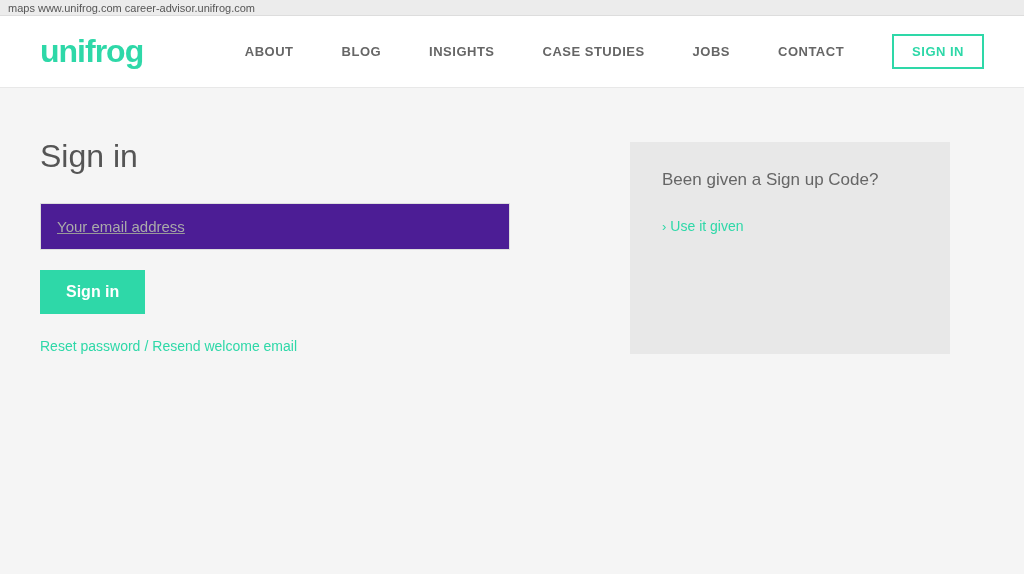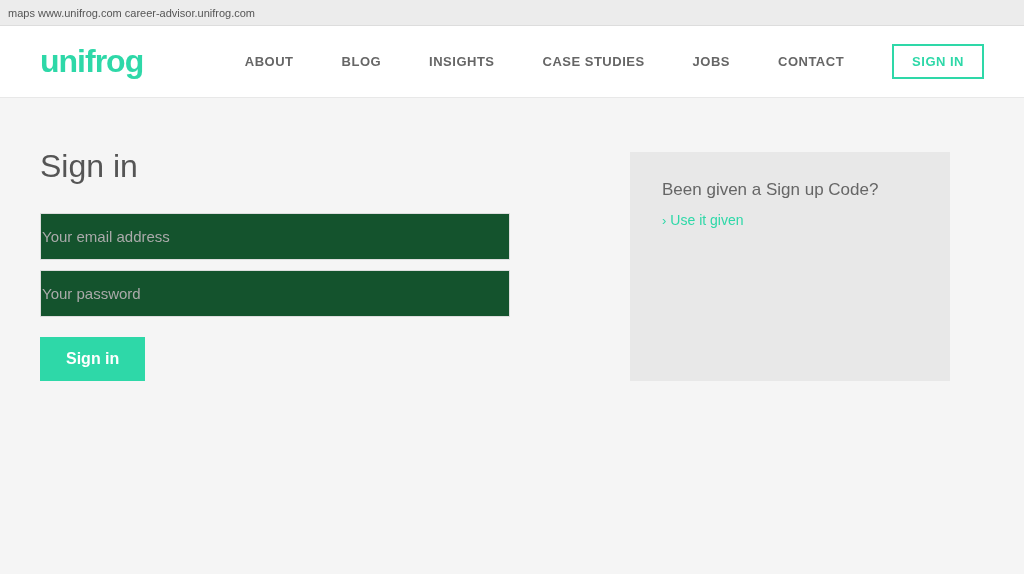--- a/index.html
+++ b/index.html
@@ -10,21 +10,21 @@
 
     body {
       font-family: Arial, Helvetica, sans-serif;
       background: #f5f5f5;
       min-height: 574px;
     }
 
     
     .browser-bar {
       background: #ececec;
-      height: 26px;
+      height: 16px;
       display: flex;
       align-items: center;
       padding: 0 8px;
       font-size: 11px;
       color: #555;
       border-bottom: 1px solid #ddd;
     }
 
     
     .header {
@@ -95,28 +95,29 @@
     .page-title {
       font-size: 32px;
       font-weight: 300;
       color: #555;
       margin-bottom: 28px;
     }
 
     .form-field {
       width: 100%;
       max-width: 470px;
-      padding: 14px 1px;
+      padding: 14px 16px;
       font-size: 15px;
       color: #999;
       border: 1px solid #ddd;
-      background: #14532d;
+      background: #4c1d95;
       outline: none;
       margin-bottom: 10px;
       display: block;
+      text-decoration: underline;
     }
 
     .form-field::placeholder {
       color: #aaa;
     }
 
     .signin-btn {
       background: #2ed8a8;
       color: #fff;
       border: none;
@@ -151,21 +152,21 @@
       width: 320px;
       min-height: 110px;
       margin-top: 4px;
       flex-shrink: 0;
     }
 
     .signup-code-title {
       font-size: 17px;
       color: #666;
       font-weight: 400;
-      margin-bottom: 12px;
+      margin-bottom: 28px;
     }
 
     .signup-code-link {
       color: #2ed8a8;
       font-size: 14px;
       text-decoration: none;
       cursor: pointer;
       display: flex;
       align-items: center;
       gap: 4px;
@@ -197,24 +198,26 @@
 </header>
 
 <main class="main">
   <div class="content-wrapper">
 
     <div class="form-section">
       <h1 class="page-title">Sign in</h1>
 
       <input class="form-field" type="email" placeholder="Your email address" style="">
 
-      <input class="form-field" type="password" placeholder="Your password" style="">
 
       <button class="signin-btn">Sign in</button>
 
+      <div class="reset-links">
+        <a class="reset-link">Reset password</a><span class="reset-separator">/</span><a class="reset-link">Resend welcome email</a>
+      </div>
     </div>
 
     <div class="signup-code-box">
       <p class="signup-code-title">Been given a Sign up Code?</p>
       <a class="signup-code-link">
         <span class="chevron">›</span>
         <span>Use it given</span>
       </a>
     </div>
 

